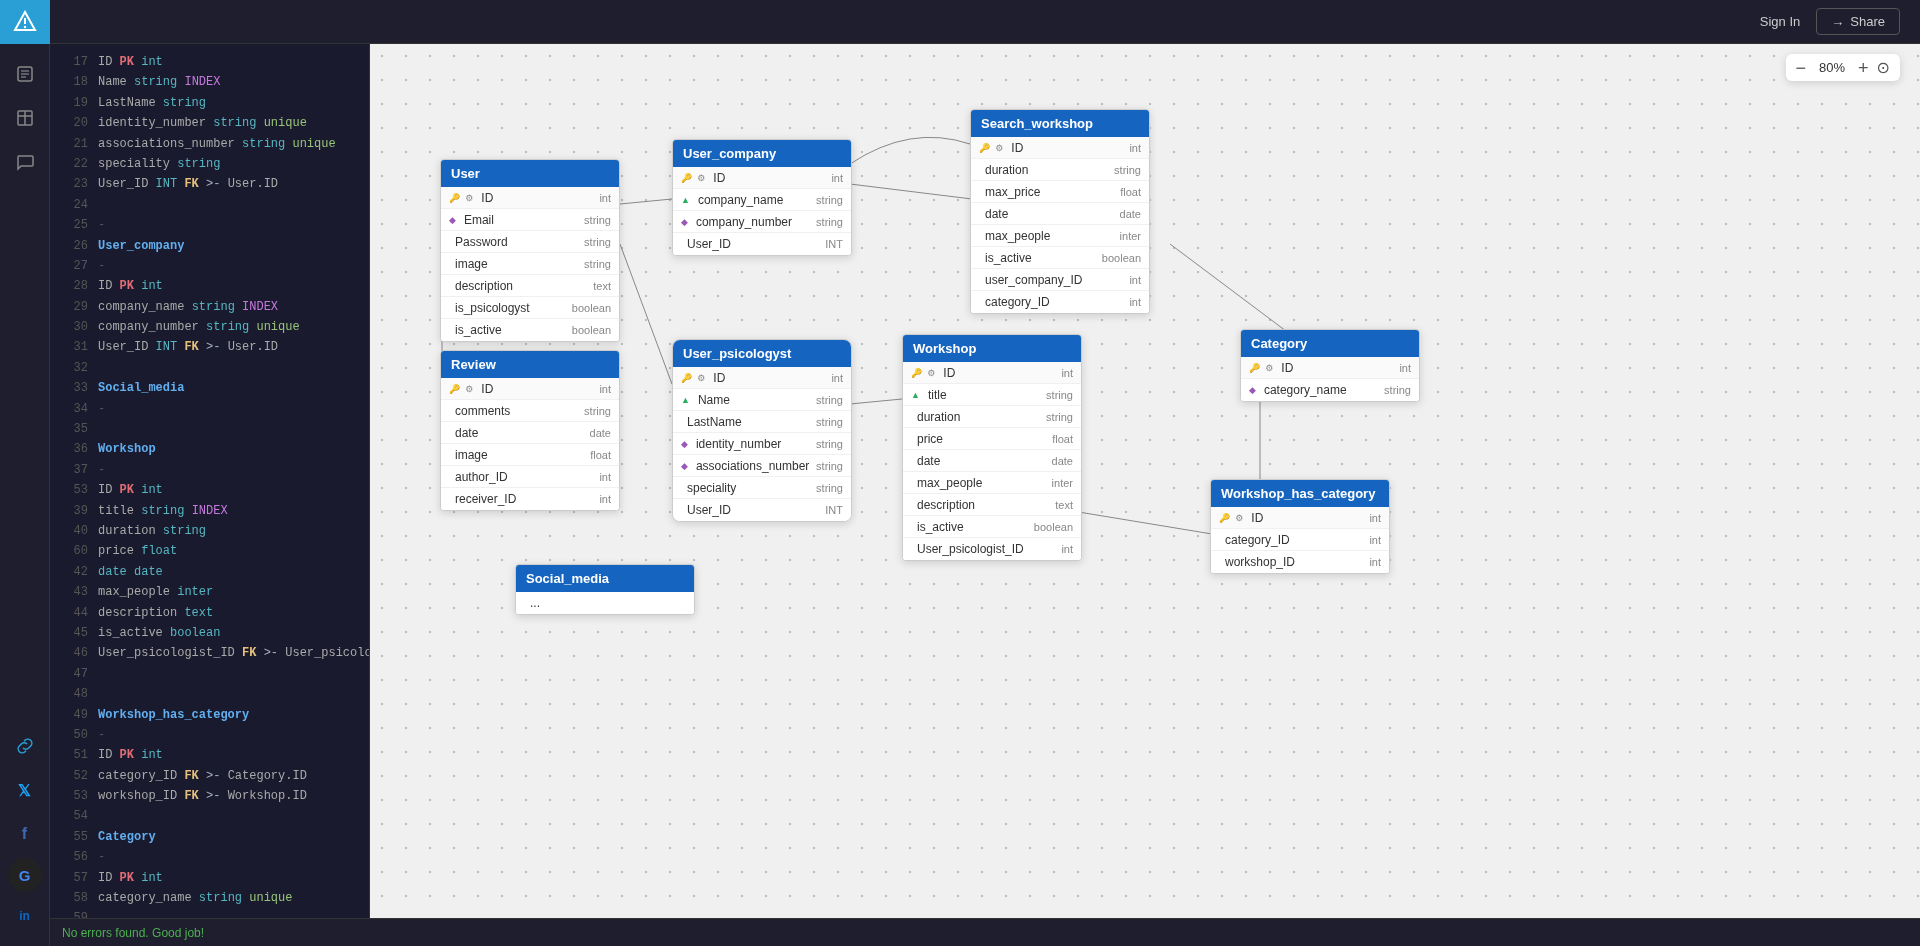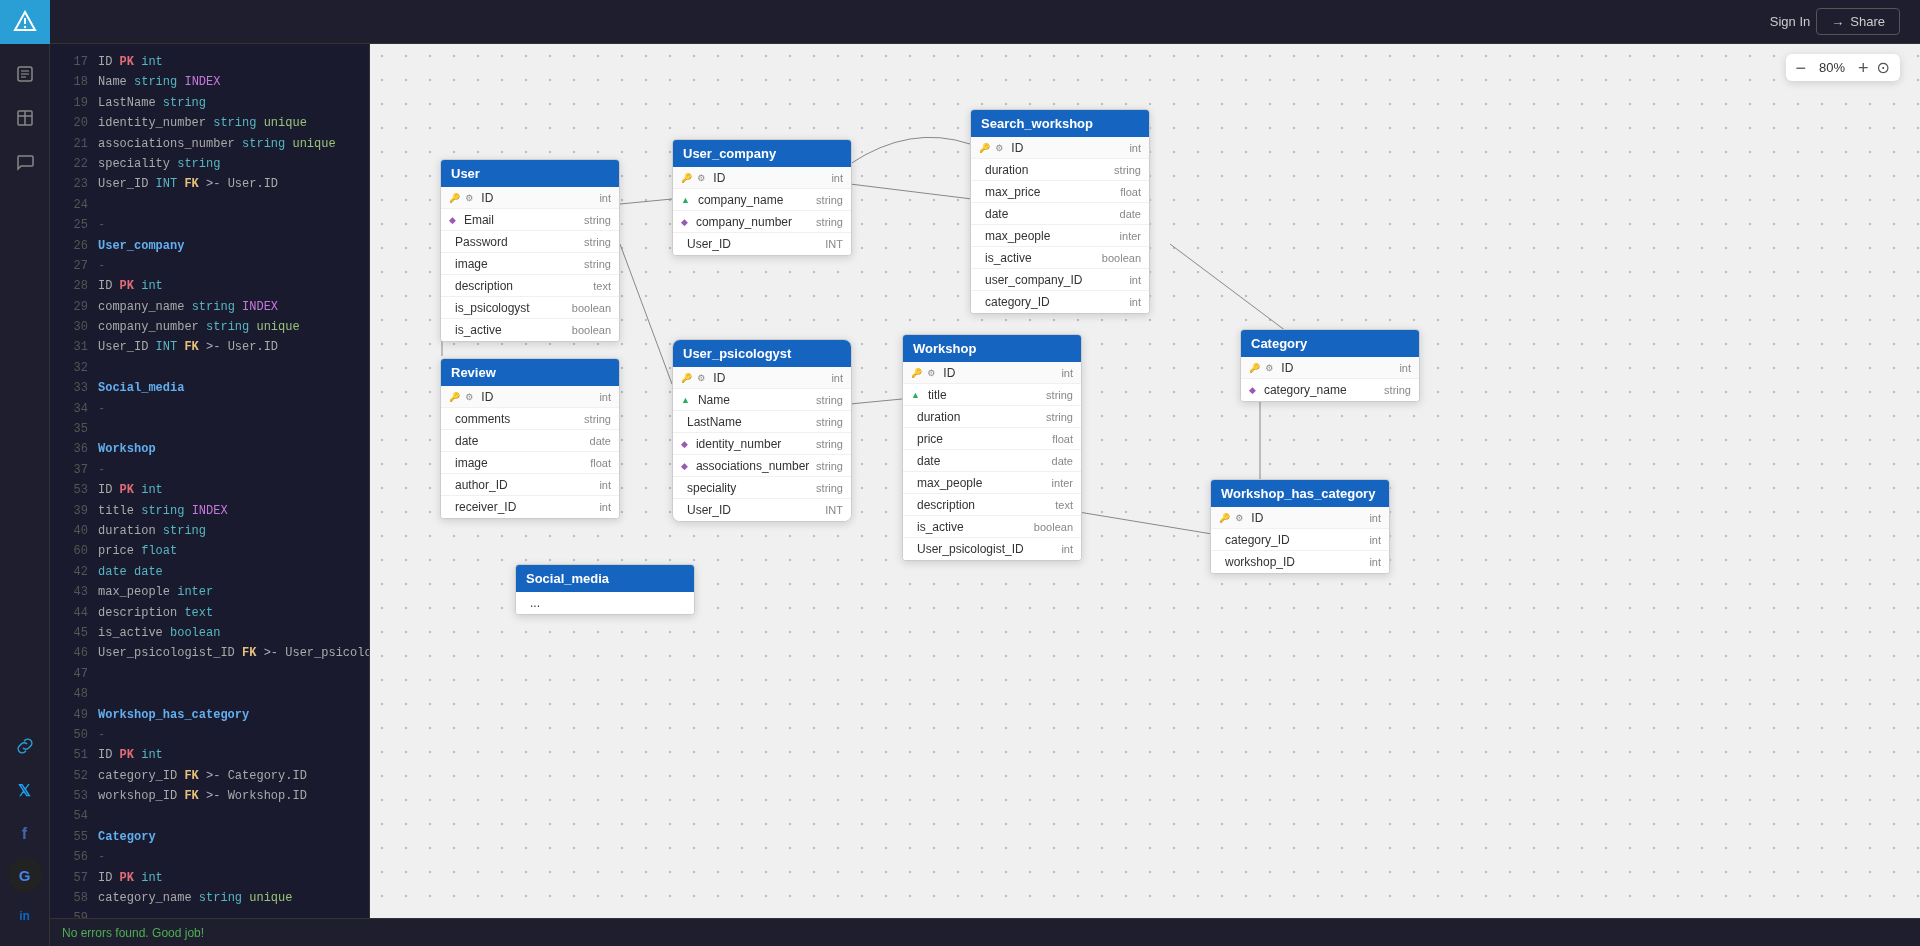--- a/index.html
+++ b/index.html
@@ -20,21 +20,21 @@
     #topbar .menu-item {
       padding: 0 16px; height: 44px; display: flex; align-items: center;
       color: #ccc; font-size: 13px; cursor: pointer; font-weight: 500;
       letter-spacing: 0.5px;
     }
     #topbar .save-btn {
       display: flex; align-items: center; gap: 6px; padding: 0 16px;
       height: 44px; color: #888; font-size: 13px; cursor: pointer;
     }
     #topbar .right-actions {
-      margin-left: auto; display: flex; align-items: center; gap: 6px; padding-right: 20px;
+      margin-left: auto; display: flex; align-items: center; gap: 16px; padding-right: 20px;
     }
     #topbar .sign-in { color: #ccc; font-size: 13px; cursor: pointer; }
     #topbar .share-btn {
       background: transparent; border: 1px solid #555; color: #ccc;
       padding: 5px 14px; border-radius: 4px; font-size: 13px; cursor: pointer;
       display: flex; align-items: center; gap: 6px;
     }
 
     
     #sidebar {
@@ -522,21 +522,21 @@
           <span class="er-field-name">speciality</span>
           <span class="er-field-type">string</span>
         </div>
         <div class="er-row">
           <span class="er-field-icons"></span>
           <span class="er-field-name">User_ID</span>
           <span class="er-field-type">INT</span>
         </div>
       </div>
     </div>
-    <div class="er-table" style="left: 70px; top: 314px;">
+    <div class="er-table" style="left: 70px; top: 306px;">
       <div class="er-table-header">Review</div>
       <div class="er-table-body">
         <div class="er-row pk">
           <span class="er-field-icons">
             <span style="color:#F0A020;font-size:9px;margin-right:2px">🔑</span>
             <span style="color:#888;font-size:9px;margin-right:2px">⚙</span>
           </span>
           <span class="er-field-name">ID</span>
           <span class="er-field-type">int</span>
         </div>

